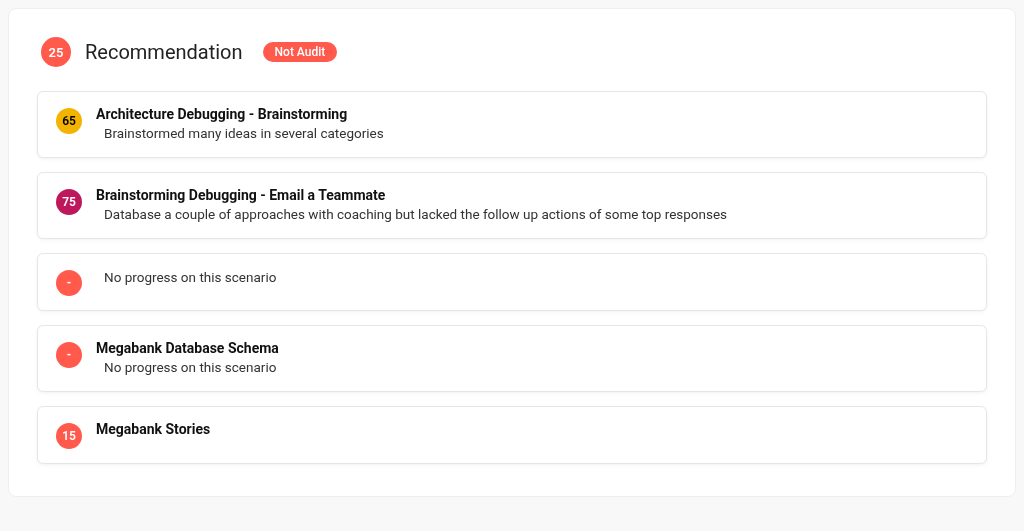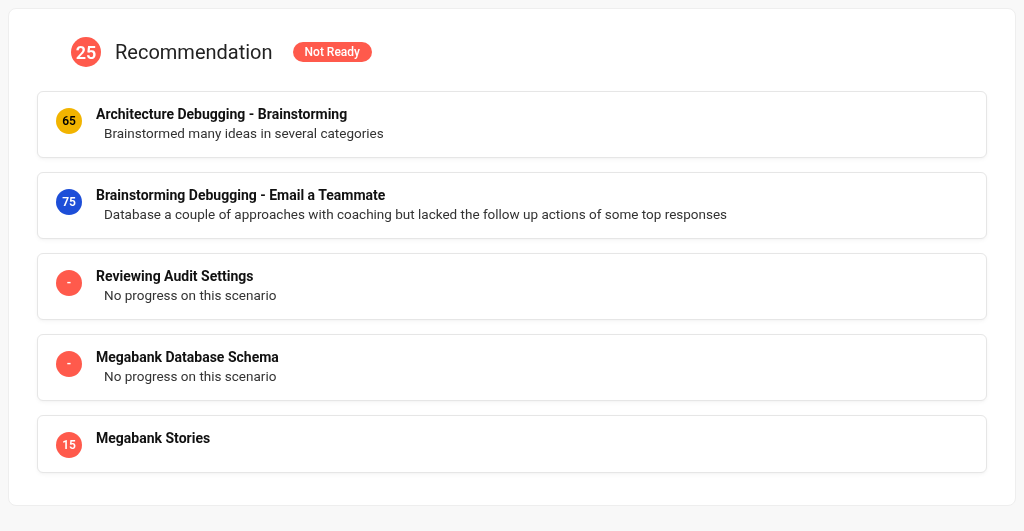--- a/index.html
+++ b/index.html
@@ -22,26 +22,25 @@
       gap: 14px;
       margin-bottom: 24px;
       padding-left: 4px;
     }
     .header-score {
       width: 30px;
       height: 30px;
       border-radius: 50%;
       background: #ff5a4c;
       color: #fff;
-      font-size: 18px;
+      font-size: 13px;
       font-weight: 600;
       display: flex;
       align-items: center;
       justify-content: center;
-      margin-left: 30px;
     }
     .header-title {
       font-size: 20px;
       font-weight: 400;
       color: #222;
     }
     .status-badge {
       background: #ff5a4c;
       color: #fff;
       font-size: 12px;
@@ -74,21 +73,21 @@
       font-weight: 600;
       display: flex;
       align-items: center;
       justify-content: center;
       flex-shrink: 0;
       margin-top: 2px;
       text-align: center;
     }
     .score-red { background: #ff5a4c; }
     .score-amber { background: #f2b400; color: #000; }
-    .score-green { background: #1d4ed8; }
+    .score-green { background: #be185d; }
     .card-body { flex: 1; }
     .card-title {
       font-size: 14px;
       font-weight: 700;
       color: #111;
       margin-bottom: 2px;
     }
     .card-desc {
       font-size: 13.5px;
       color: #333;
@@ -96,21 +95,21 @@
       margin-left: 8px;
     }
   </style>
 </head>
 <body>
 
 <div class="panel">
   <div class="header">
     <div class="header-score">25</div>
     <div class="header-title">Recommendation</div>
-    <div class="status-badge">Not Ready</div>
+    <div class="status-badge">Not Audit</div>
   </div>
 
   <div class="cards">
 
     <div class="card">
       <div class="card-score score-amber">65</div>
       <div class="card-body">
         <div class="card-title">Architecture Debugging - Brainstorming</div>
         <div class="card-desc">Brainstormed many ideas in several categories</div>
       </div>
@@ -120,21 +119,20 @@
       <div class="card-score score-green">75</div>
       <div class="card-body">
         <div class="card-title">Brainstorming Debugging - Email a Teammate</div>
         <div class="card-desc">Database a couple of approaches with coaching but lacked the follow up actions of some top responses</div>
       </div>
     </div>
 
     <div class="card">
       <div class="card-score score-red">-</div>
       <div class="card-body">
-        <div class="card-title">Reviewing Audit Settings</div>
         <div class="card-desc">No progress on this scenario</div>
       </div>
     </div>
 
     <div class="card">
       <div class="card-score score-red">-</div>
       <div class="card-body">
         <div class="card-title">Megabank Database Schema</div>
         <div class="card-desc">No progress on this scenario</div>
       </div>

